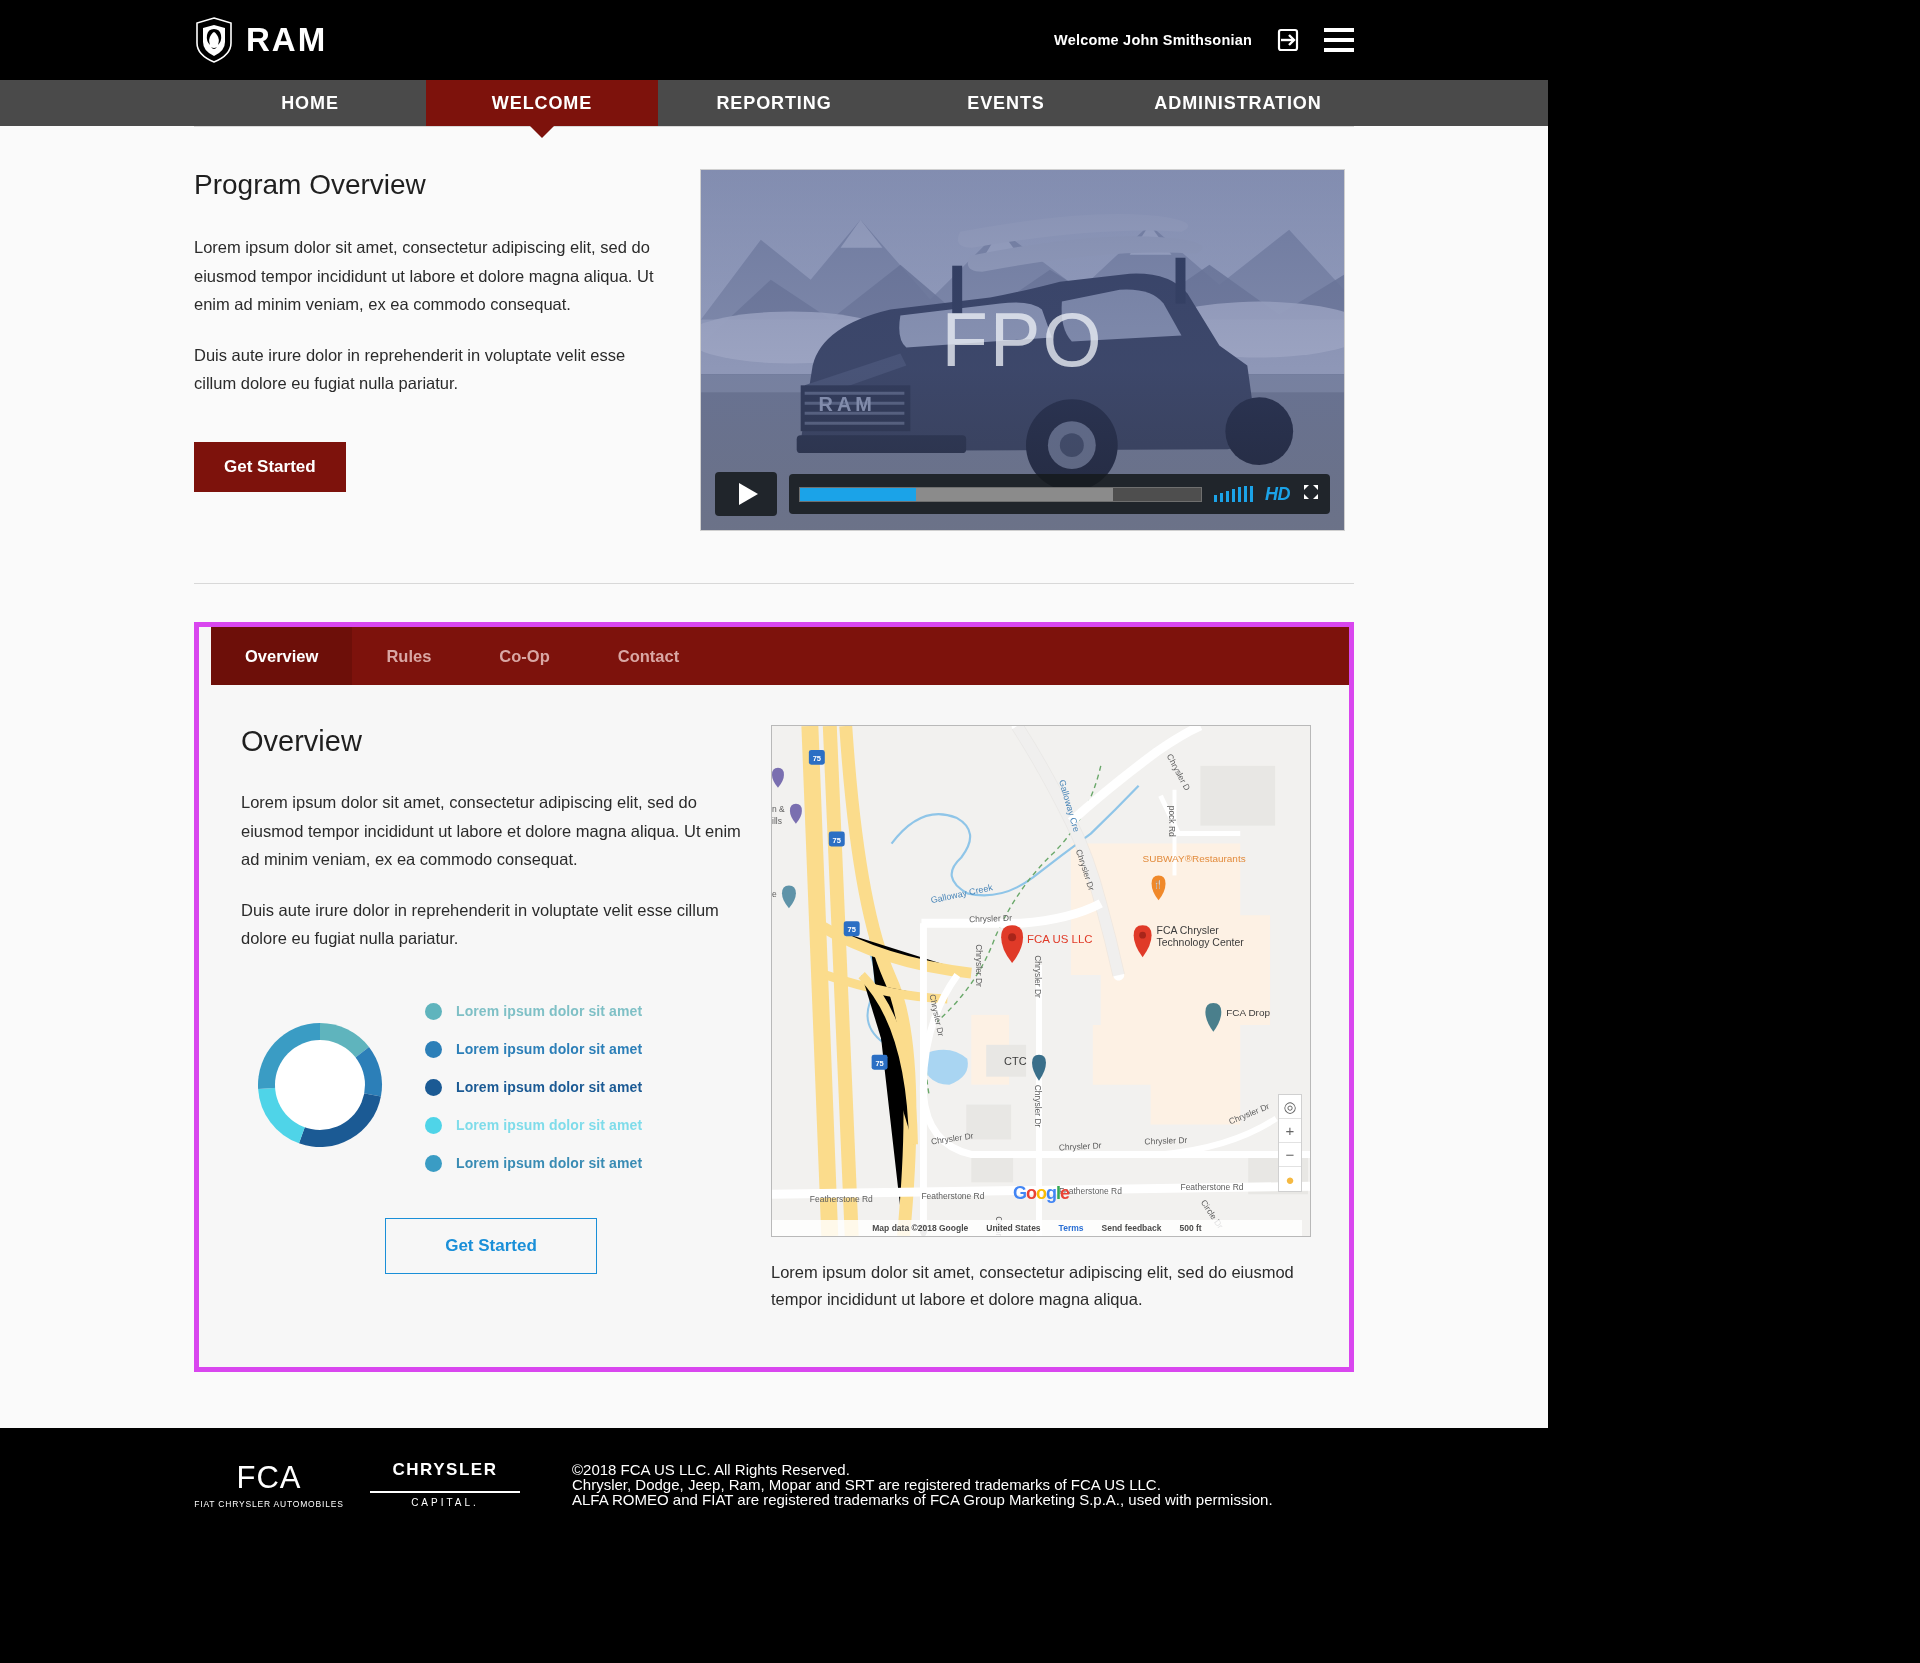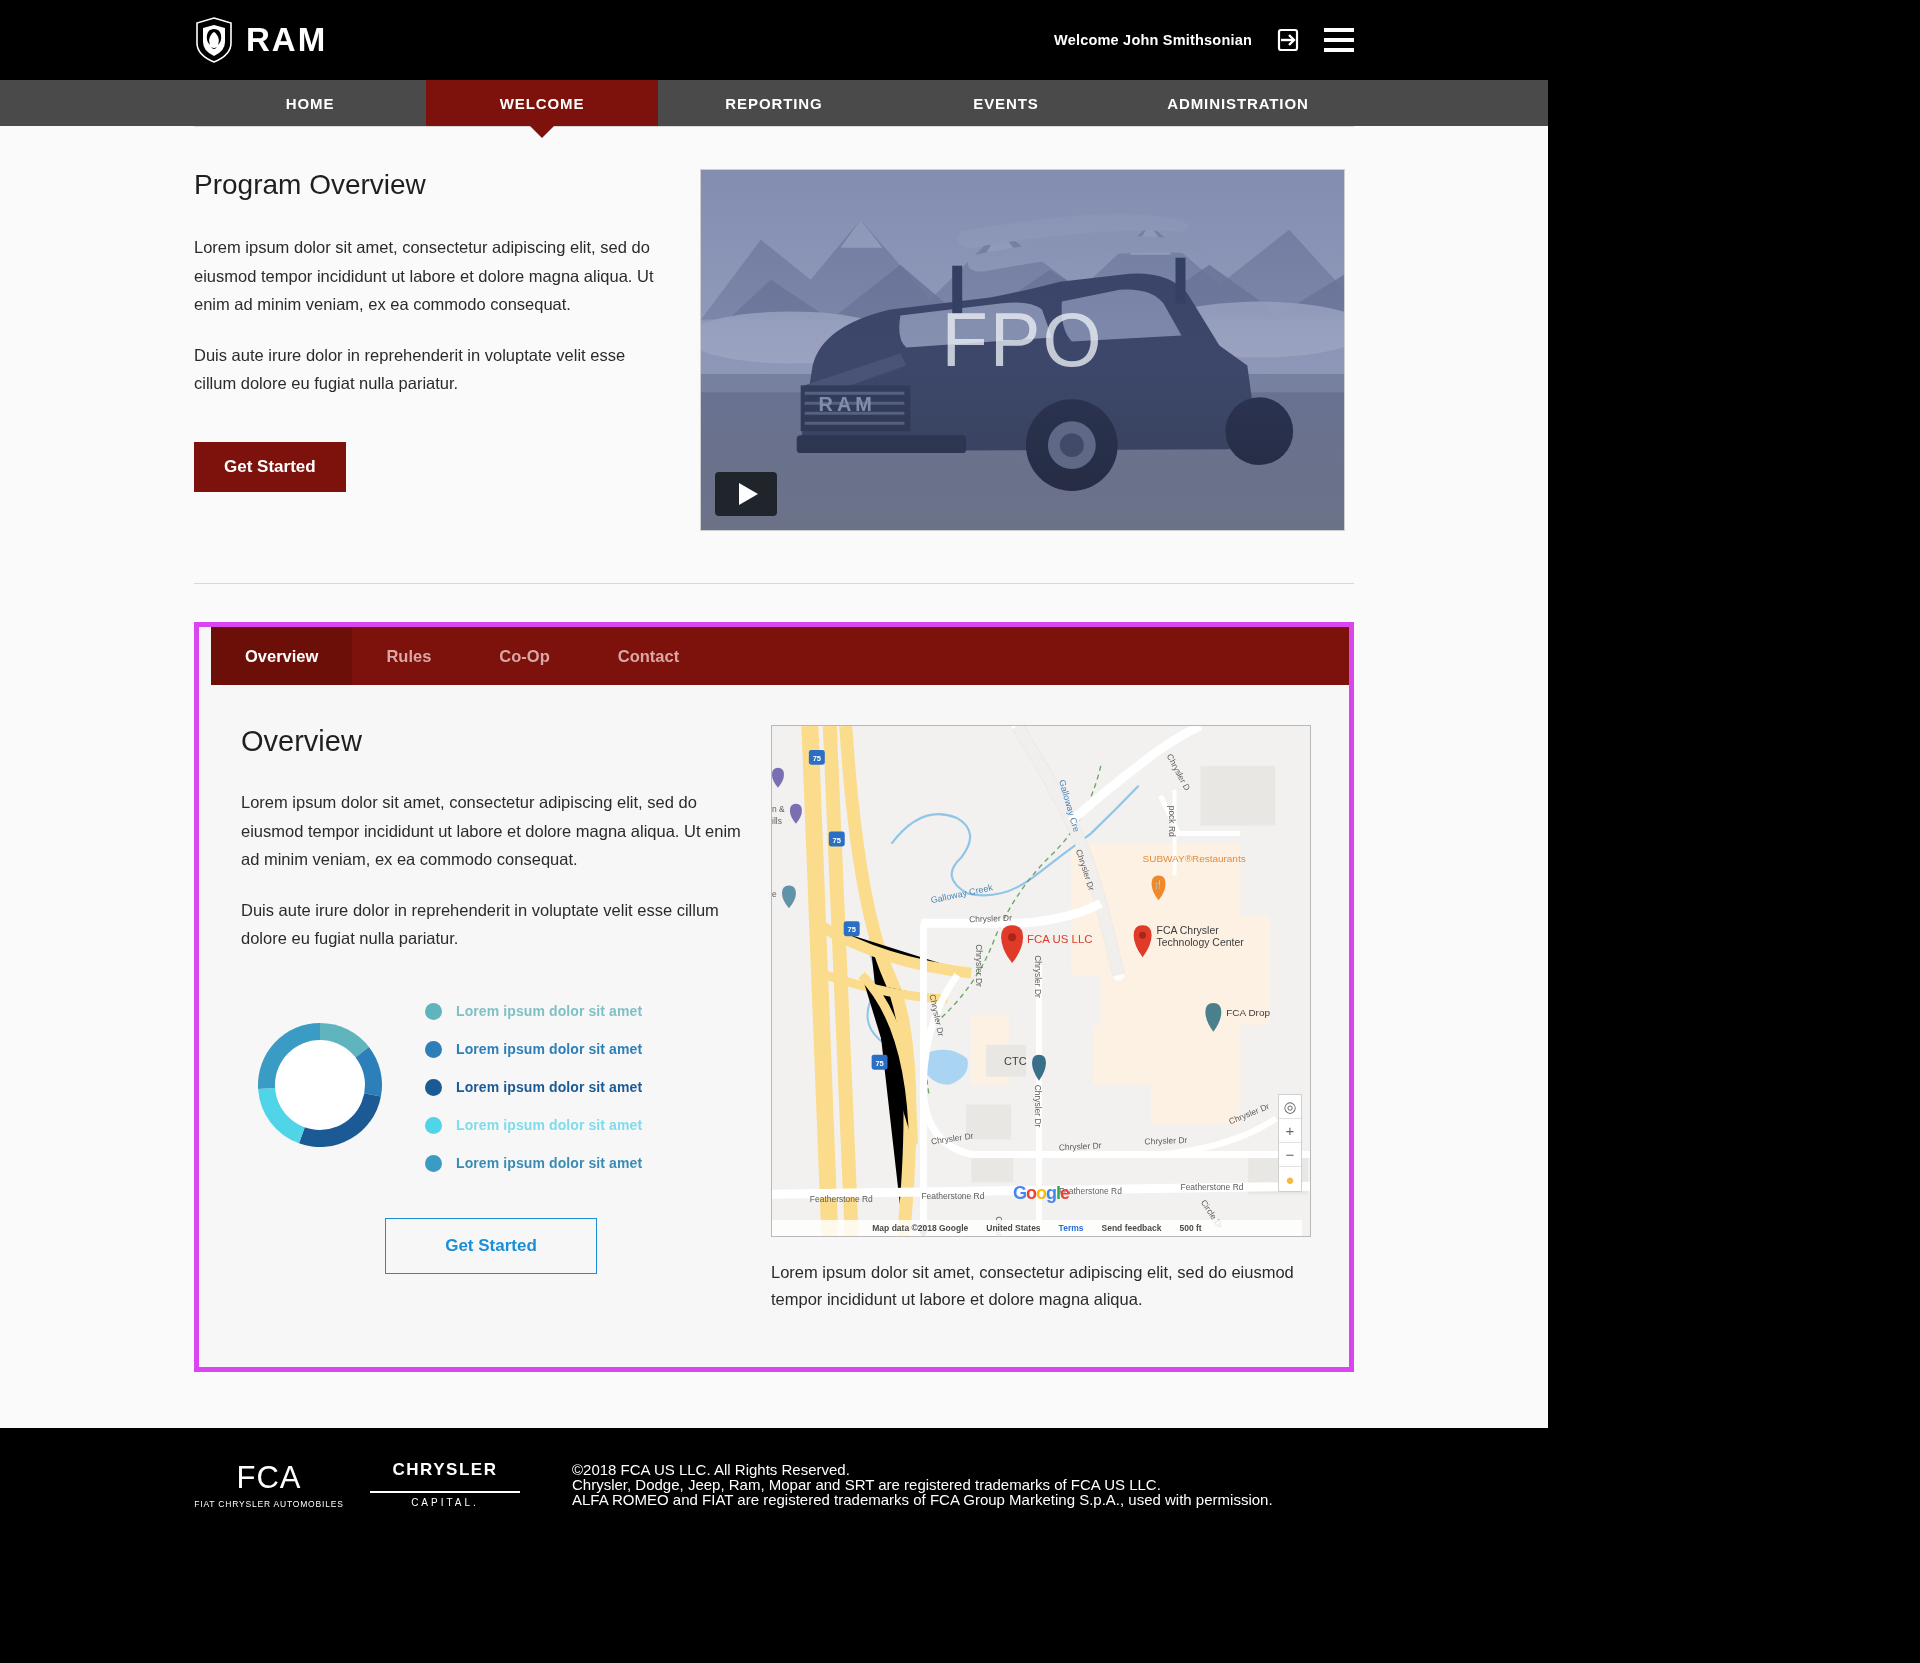--- a/index.html
+++ b/index.html
@@ -60,21 +60,21 @@
     height: 46px;
     display: flex;
   }
   .nav-item {
     flex: 1;
     height: 46px;
     display: flex;
     align-items: center;
     justify-content: center;
     color: #fff;
-    font-size: 15px;
+    font-size: 18px;
     font-weight: 700;
     letter-spacing: .9px;
     cursor: pointer;
     position: relative;
   }
   .nav-item.active { background: #7d120c; }
   .nav-item.active::after {
     content: "";
     position: absolute;
     bottom: -12px;
@@ -413,20 +413,44 @@
             <rect x="476" y="88" width="10" height="46" fill="#333a47"></rect>
 
             <rect width="645" height="362" fill="url(#blueveil)"></rect>
           </svg>
           <div class="fpo">FPO</div>
 
           <div class="vcontrols">
             <div class="play-btn">
                 <div class="play-tri"></div>
               </div>
+            <div class="vbar">
+              <div class="progress">
+                <div class="buf"></div>
+                  <div class="fill"></div>
+              </div>
+              <div class="bars">
+                <i style="height:7px"></i>
+                  <i style="height:9px"></i>
+                  <i style="height:11px"></i>
+                <i style="height:13px"></i>
+                  <i style="height:15px"></i>
+                  <i style="height:16px"></i>
+                  <i style="height:16px"></i>
+              </div>
+              <div class="hd">HD</div>
+              <span>
+                <svg class="fs-ico" viewBox="0 0 18 18">
+                  <path d="M2 2 L7 2 L2 7 Z" fill="#fff"></path>
+                    <path d="M16 2 L11 2 L16 7 Z" fill="#fff"></path>
+                  <path d="M2 16 L7 16 L2 11 Z" fill="#fff"></path>
+                    <path d="M16 16 L11 16 L16 11 Z" fill="#fff"></path>
+                </svg>
+              </span>
+            </div>
           </div>
         </div>
       </div>
 
       <div class="hr2"></div>
 
       <div class="panel">
         <div class="tabs">
           <div class="tab active">Overview</div>
           <div class="tab">Rules</div>

